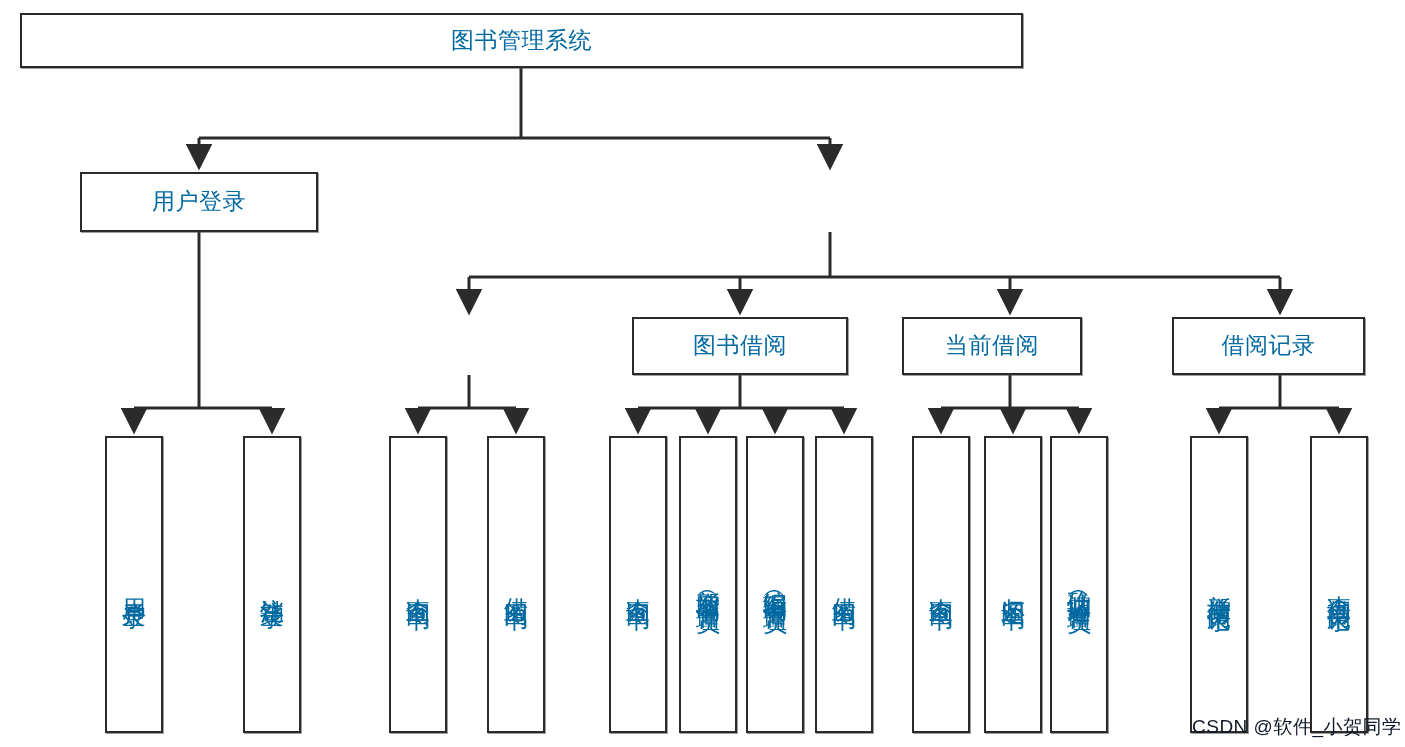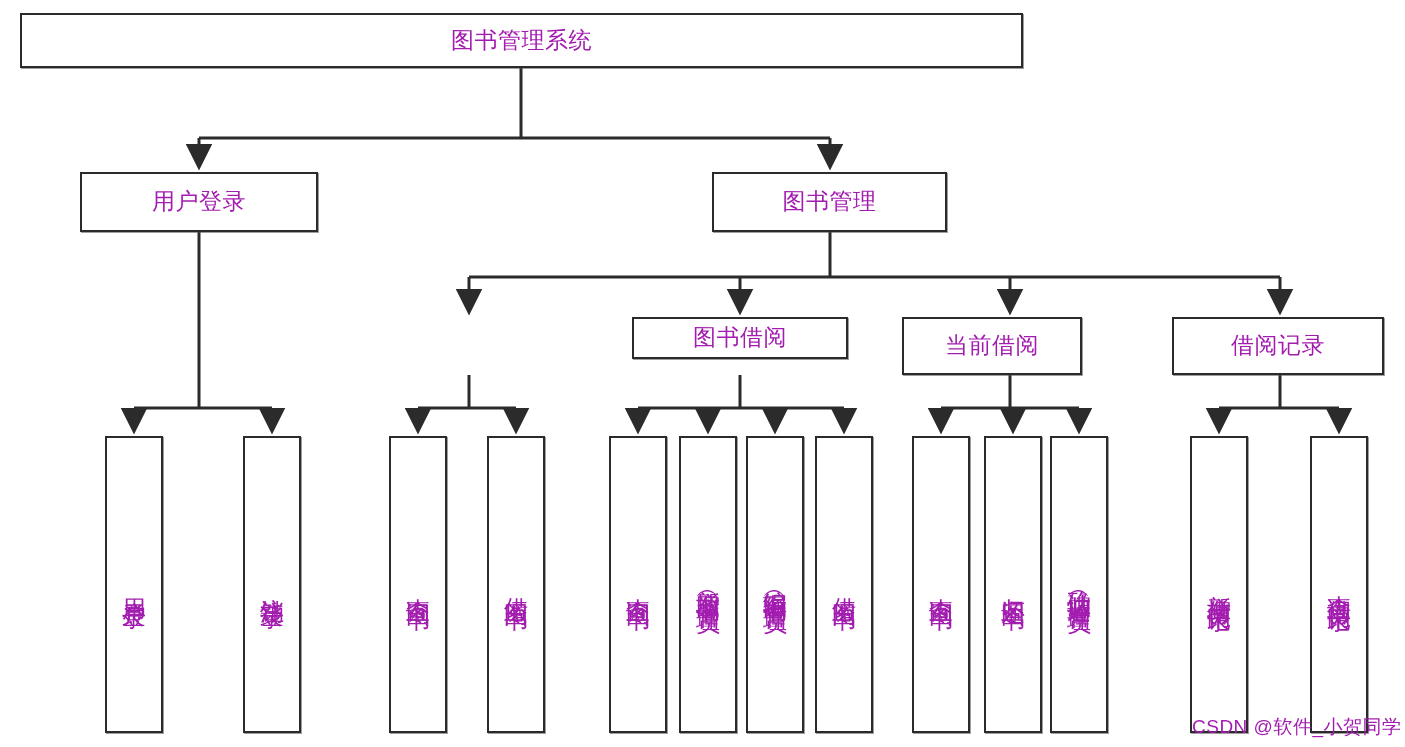--- a/index.html
+++ b/index.html
@@ -26,21 +26,21 @@
     pointer-events: none;
   }
   .node {
     position: absolute;
     box-sizing: border-box;
     background: #ffffff;
     border: 2px solid #2b2b2b;
     display: flex;
     align-items: center;
     justify-content: center;
-    color: #a21caf;
+    color: #0369a1;
     box-shadow: 1px 1px 0 rgba(80,80,80,0.55);
   }
   .node .label {
     display: block;
     text-align: center;
     line-height: 1.18;
     letter-spacing: 0.5px;
   }
   .node.horiz .label {
     font-size: 23px;
@@ -121,31 +121,28 @@
     </g>
   </svg>
 
   <div class="node horiz" style="left: 20px; top: 13px; width: 1003px; height: 55px;">
     <span class="label">图书管理系统</span>
   </div>
 
   <div class="node horiz" style="left: 80px; top: 172px; width: 238px; height: 60px;">
     <span class="label">用户登录</span>
   </div>
-  <div class="node horiz" style="left: 712px; top: 172px; width: 235px; height: 60px;">
-    <span class="label">图书管理</span>
-  </div>
 
-  <div class="node horiz" style="left: 632px; top: 317px; width: 216px; height: 42px;">
+  <div class="node horiz" style="left: 632px; top: 317px; width: 216px; height: 58px;">
     <span class="label">图书借阅</span>
   </div>
   <div class="node horiz" style="left: 902px; top: 317px; width: 180px; height: 58px;">
     <span class="label">当前借阅</span>
   </div>
-  <div class="node horiz" style="left: 1172px; top: 317px; width: 212px; height: 58px;">
+  <div class="node horiz" style="left: 1172px; top: 317px; width: 193px; height: 58px;">
     <span class="label">借阅记录</span>
   </div>
 
   <div class="node vert" style="left: 105px; top: 436px; width: 58px; height: 297px;">
     <span class="label">用户登录</span>
   </div>
   <div class="node vert" style="left: 243px; top: 436px; width: 58px; height: 297px;">
     <span class="label">注销登录</span>
   </div>
   <div class="node vert" style="left: 389px; top: 436px; width: 58px; height: 297px;">
@@ -175,15 +172,15 @@
   <div class="node vert" style="left: 1050px; top: 436px; width: 58px; height: 297px;">
     <span class="label">确认归还（管理员）</span>
   </div>
   <div class="node vert" style="left: 1190px; top: 436px; width: 58px; height: 297px;">
     <span class="label">新增借阅记录</span>
   </div>
   <div class="node vert" style="left: 1310px; top: 436px; width: 58px; height: 297px;">
     <span class="label">查询借阅记录</span>
   </div>
 
-  <div id="watermark" style="left: 1192px; top: 714px; color: #a21caf;">CSDN @软件_小贺同学</div>
+  <div id="watermark" style="left: 1192px; top: 714px; color: #0f172a;">CSDN @软件_小贺同学</div>
 
 </div>
 
 </body></html>

